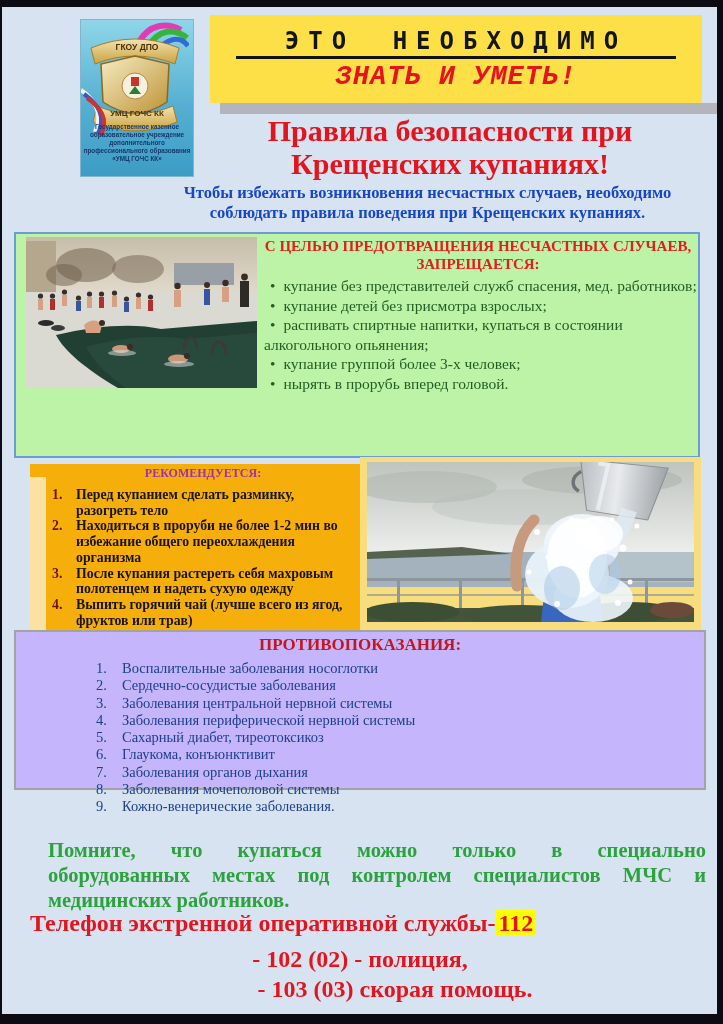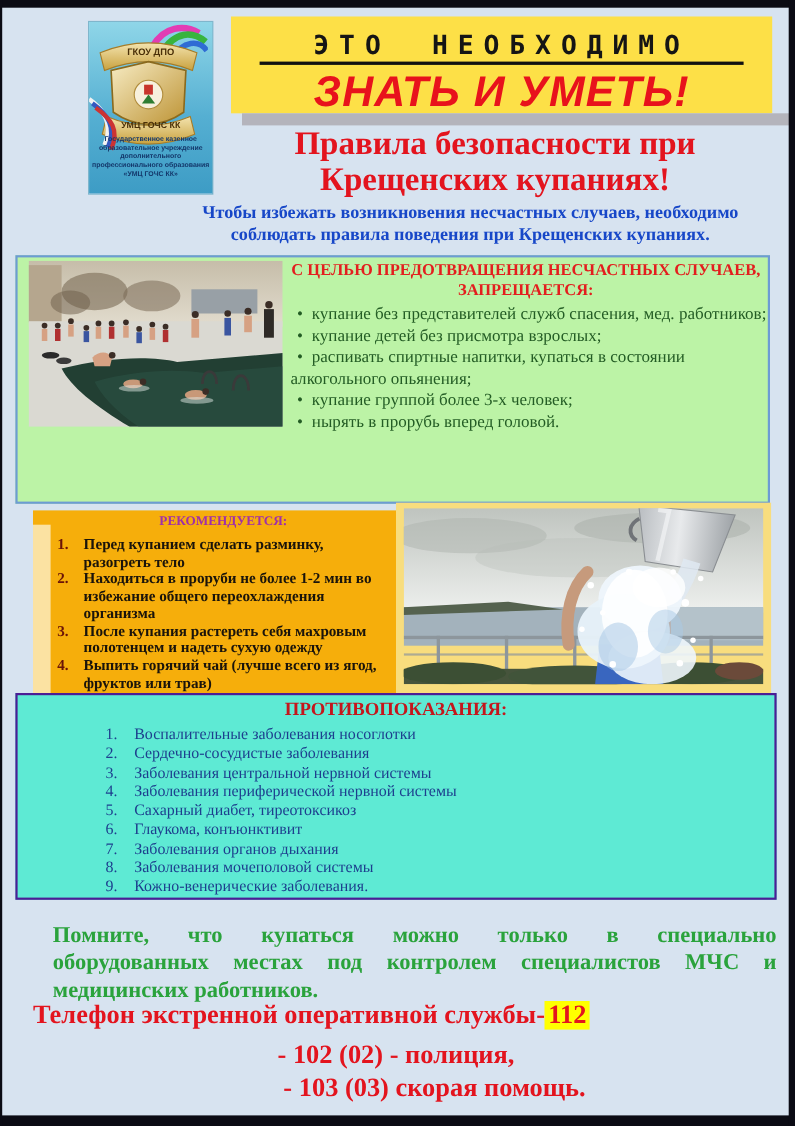--- a/index.html
+++ b/index.html
@@ -17,22 +17,22 @@
   #logo-ribbon-top-label{top:22px;font-size:8.5px;}
   #logo-ribbon-bottom-label{top:89px;font-size:8px;}
   #logo-org{left:2px;right:2px;top:103px;text-align:center;
             font-family:"Liberation Sans",sans-serif;font-weight:bold;
             font-size:6.3px;line-height:8px;color:#14386b;}
   
   #banner{left:210px;top:15px;width:492px;height:88px;background:#fde047;}
   #banner-line1{margin-top:12px;text-align:center;font-family:"DejaVu Sans Mono","Liberation Mono",monospace;
                 font-weight:bold;font-size:24px;letter-spacing:9px;word-spacing:14px;color:#151515;}
   #banner-underline{width:440px;height:3px;background:#111;margin:1px auto 0;}
-  #banner-line2{text-align:center;font-family:Liberation Sans, sans-serif;font-weight:bold;
-                font-style:italic;font-size:39px;color:#e8121c;margin-top:3px;letter-spacing:1px;}
+  #banner-line2{text-align:center;font-family:Liberation Mono, monospace;font-weight:bold;
+                font-style:italic;font-size:27px;color:#e8121c;margin-top:3px;letter-spacing:1px;}
   #banner-shadow{left:220px;top:103px;width:498px;height:11px;background:#b4b4bc;}
   
   #main-title{left:190px;top:114px;width:520px;text-align:center;font-weight:bold;
               font-size:30px;line-height:33px;color:#e3141e;}
   #subtitle{left:130px;top:183px;width:595px;text-align:center;font-weight:bold;
             font-size:16.5px;line-height:20px;color:#1747c8;}
   
   #forbidden-box{left:14px;top:232px;width:686px;height:226px;background:#bcf3a6;
                  border:2px solid #6d9bd4;box-sizing:border-box;}
   #forbidden-photo{left:10px;top:3px;width:231px;height:151px;}
@@ -45,22 +45,22 @@
   #rec-stripe{left:0;top:13px;width:16px;height:153px;background:#fbe2a2;}
   #rec-title{left:16px;top:2px;right:0;text-align:center;font-weight:bold;font-size:12px;color:#a030a8;}
   #rec-list{left:22px;top:23px;width:302px;font-weight:bold;font-size:13.8px;line-height:15.7px;
             color:#1a140b;counter-reset:rec;}
   .rec-item{display:flex;}
   .rec-item::before{counter-increment:rec;content:counter(rec) ".";flex:0 0 24px;color:#6b1408;}
   
   #bucket-panel{left:360px;top:457px;width:341px;height:173px;background:#f8dd7e;}
   #bucket-photo{left:7px;top:5px;width:327px;height:160px;}
   
-  #contra-box{left:14px;top:630px;width:692px;height:188px;background:#5eead4;
-              border:2px solid #4c1d95;box-sizing:border-box;}
+  #contra-box{left:14px;top:630px;width:692px;height:160px;background:#c4b5fd;
+              border:2px solid #a3a3a3;box-sizing:border-box;}
   #contra-title{left:0;top:3px;right:0;text-align:center;font-weight:bold;font-size:17px;color:#c4161c;}
   #contra-list{left:80px;top:28px;width:590px;font-size:14.5px;line-height:17.3px;
                color:#1d3f8e;counter-reset:ci;}
   .ci-item{display:flex;}
   .ci-item::before{counter-increment:ci;content:counter(ci) ".";flex:0 0 26px;}
   
   #reminder{left:48px;top:838px;width:658px;font-weight:bold;font-size:20.5px;
             line-height:25px;color:#2aa33c;}
   .just{text-align:justify;text-align-last:justify;}
   #phone-line1{left:30px;top:910px;width:660px;font-weight:bold;

